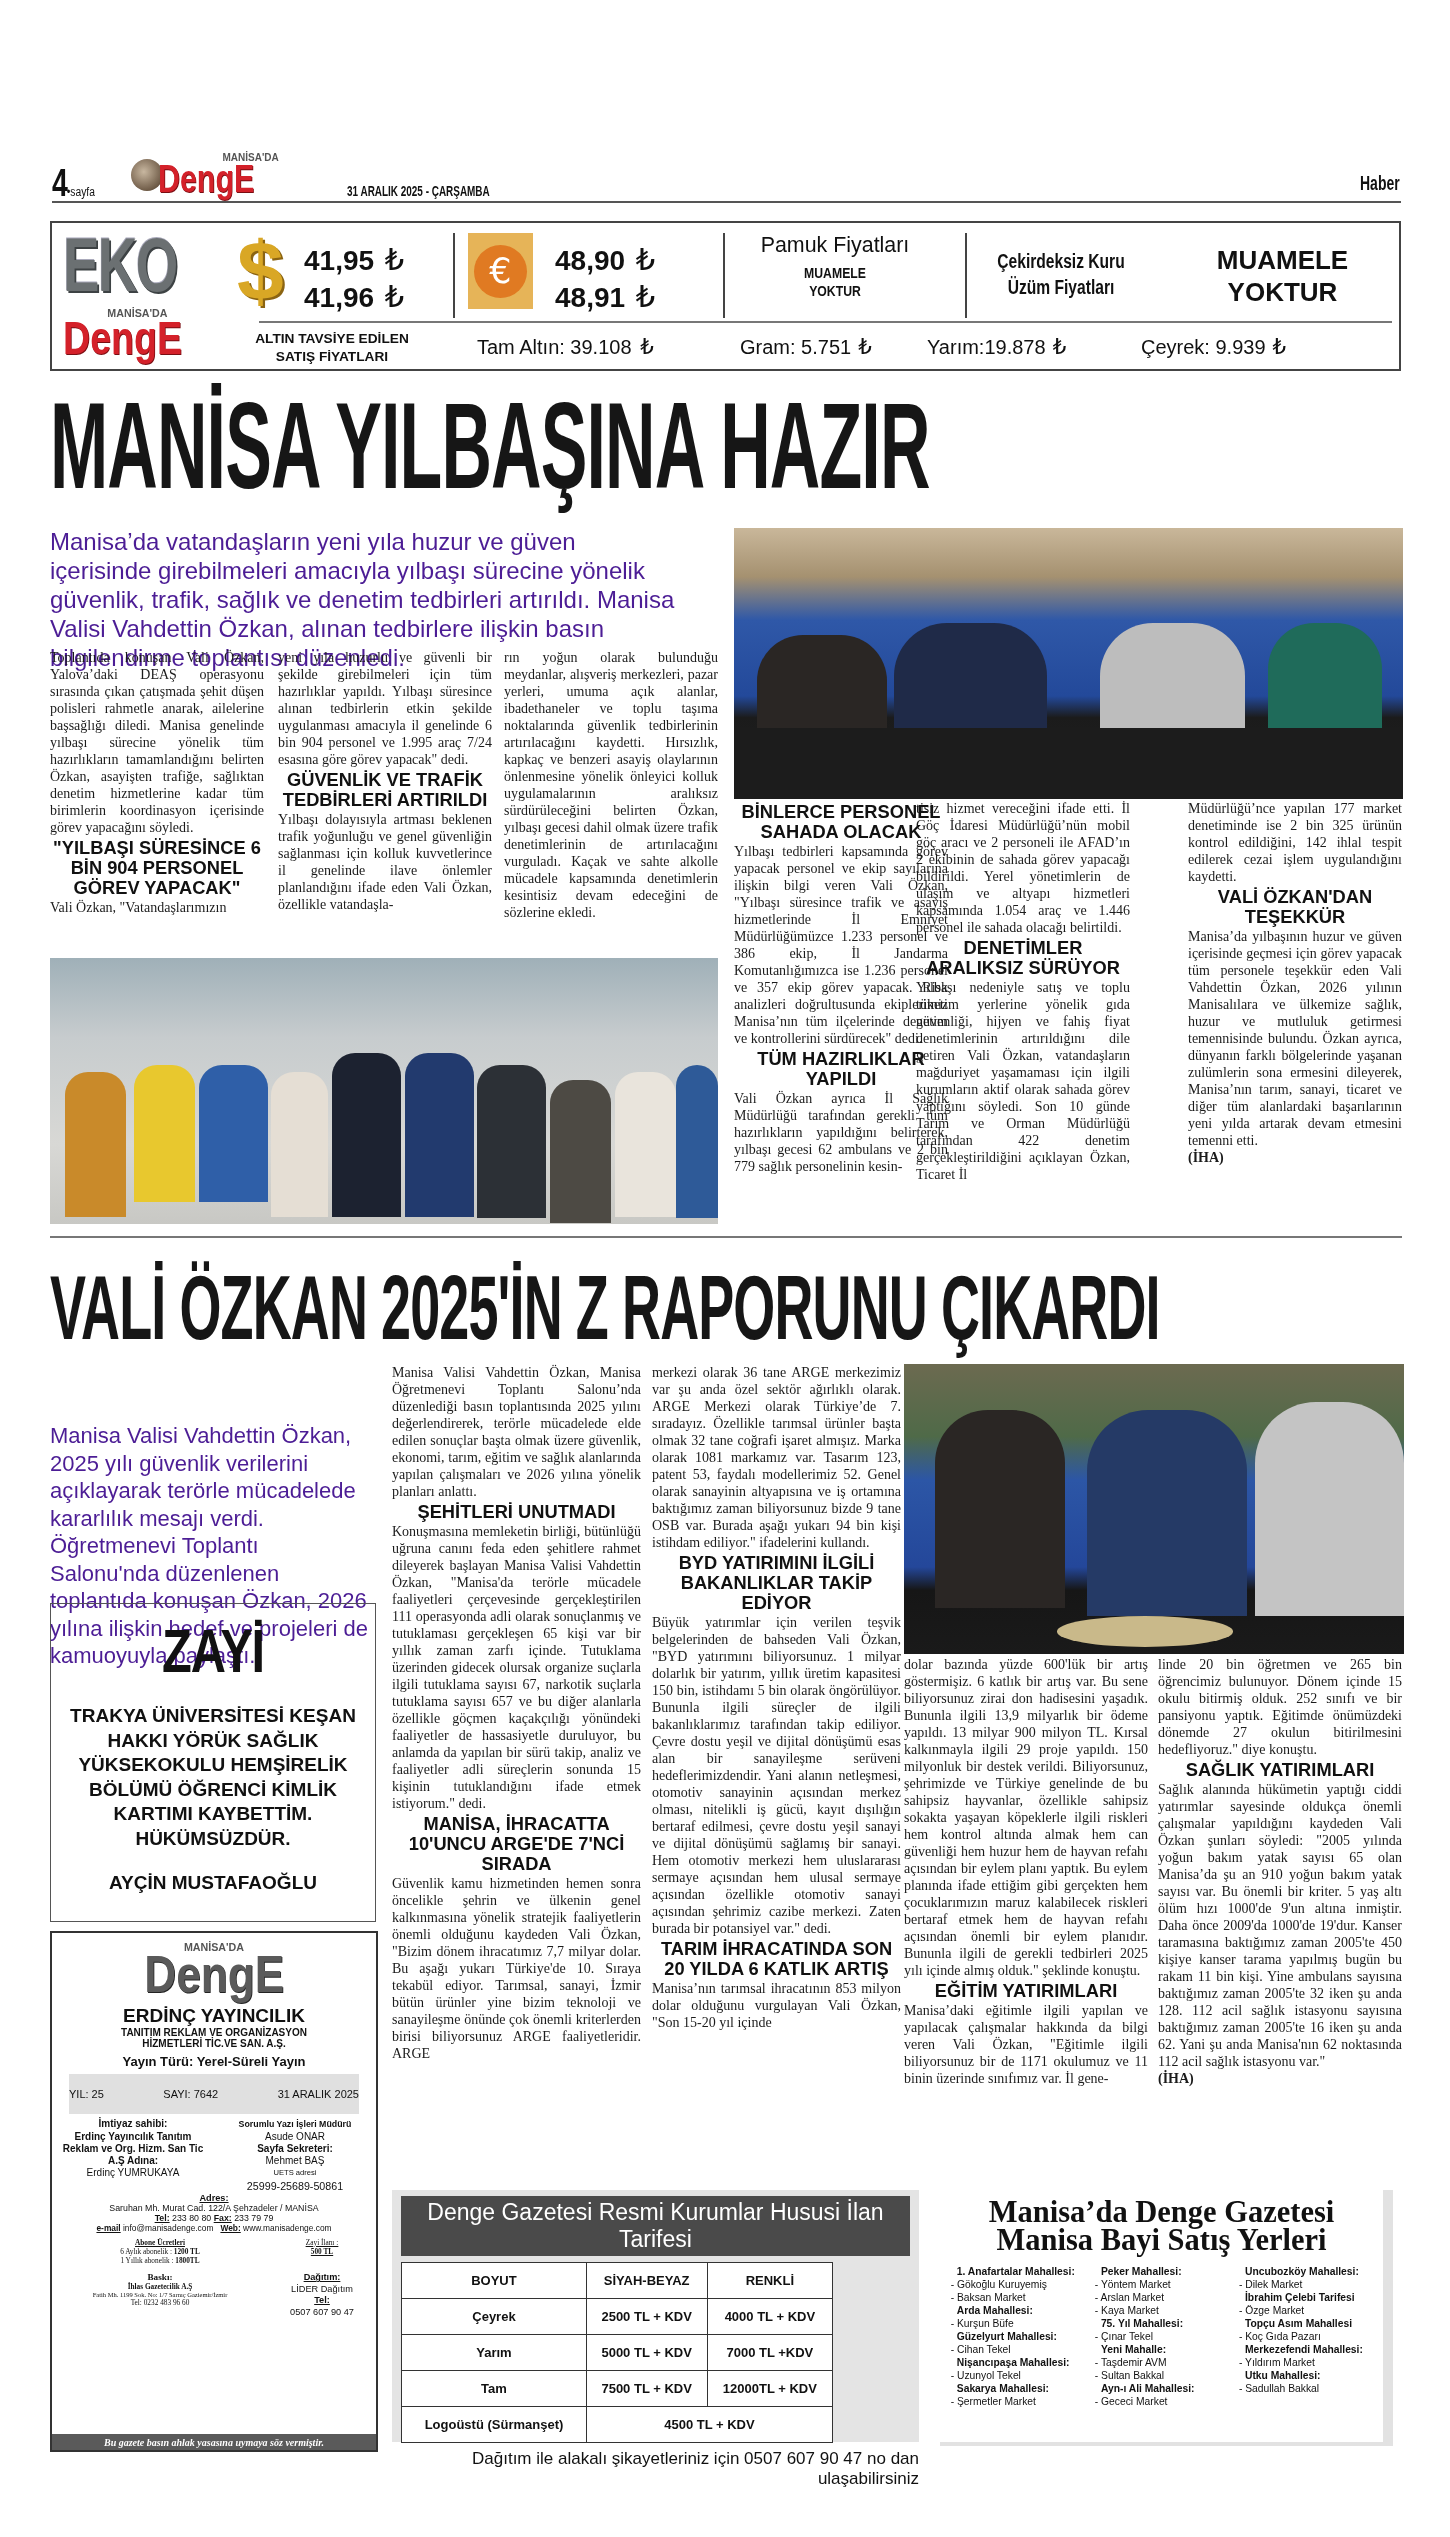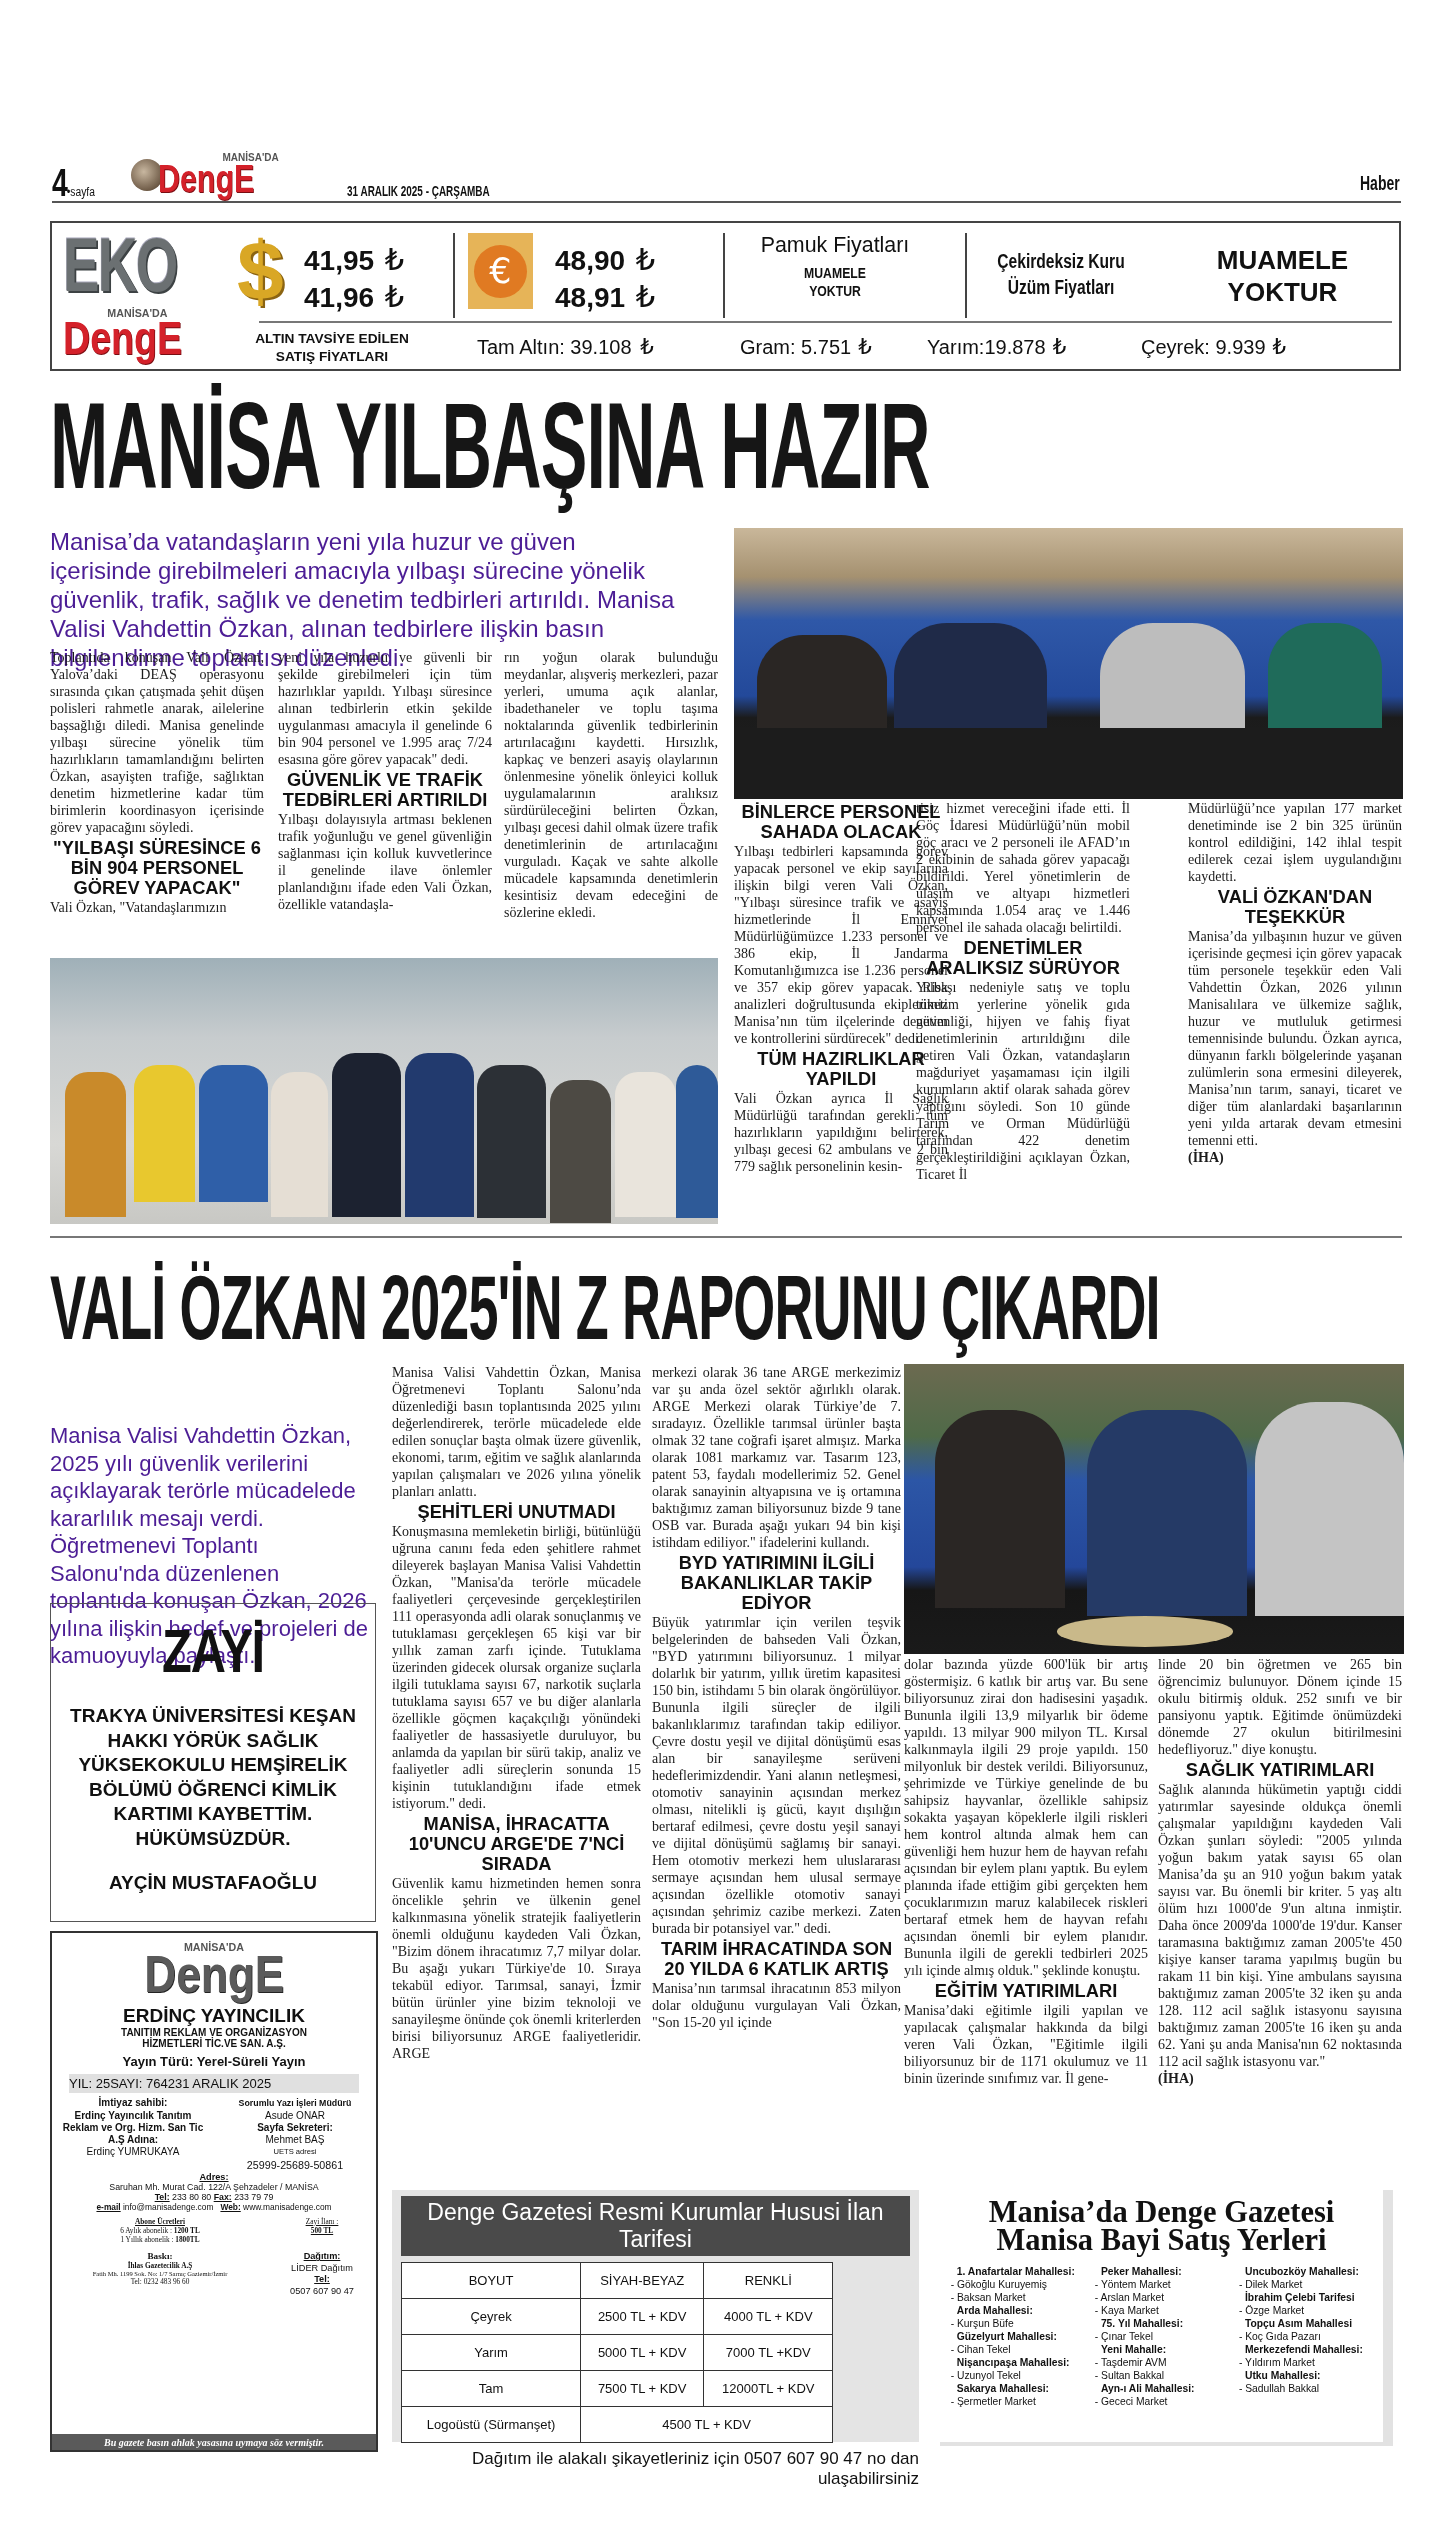--- a/index.html
+++ b/index.html
@@ -37,21 +37,21 @@
   .subhead { font-family: "Liberation Sans", sans-serif; font-weight: bold; font-size: 18.3px; line-height: 20px; text-align: center; margin: 1.5px 0 1.5px; color: #111; }
   .photo { overflow: hidden; }
 
   
   .zayi-box { left: 50px; top: 1603px; width: 326px; height: 319px; border: 1.5px solid #555; text-align: center; font-family: "Liberation Sans", sans-serif; font-weight: bold; }
   .imprint { left: 50px; top: 1931px; width: 328px; height: 521px; border: 2.3px solid #333; text-align: center; font-family: "Liberation Sans", sans-serif; }
 
   
   .tariff { left: 392px; top: 2190px; width: 527px; height: 252px; background: #e4e4e4; }
   .tariff-title { background: #4a4a4a; color: #fff; font-family: "Liberation Sans", sans-serif; font-size: 23px; text-align: center; padding: 3.1px 0; margin: 6.1px 9.2px 0; transform-origin: center; }
-  .tariff table { margin: 6.1px 9.2px 0; width: 432px; border-collapse: collapse; background: #fff; font-family: "Liberation Sans", sans-serif; font-weight: normal; font-size: 13px; }
+  .tariff table { margin: 6.1px 9.2px 0; width: 432px; border-collapse: collapse; background: #fff; font-family: "Liberation Sans", sans-serif; font-weight: bold; font-size: 13px; }
   .tariff td { border: 1.5px solid #333; text-align: center; height: 36px; }
   .tariff-note { font-family: "Liberation Sans", sans-serif; font-size: 17px; text-align: right; margin-top: 6.1px; }
 
   
   .bayi { left: 940px; top: 2190px; width: 453px; height: 256px; background: #fff; border-right: 10.7px solid #e2e2e2; border-bottom: 4.6px solid #e2e2e2; }
   .bayi-title { font-family: "Liberation Serif", serif; font-weight: bold; font-size: 30.5px; line-height: 27.5px; text-align: center; margin-top: 9.2px; }
   .bayi-cols { display: flex; font-family: "Liberation Sans", sans-serif; font-size: 10.3px; line-height: 13px; padding: 0 0 0 10.7px; margin-top: 10.7px; }
   .bayi-cols .bc { flex: 1; }
   .bayi-cols .h { font-weight: bold; padding-left: 6.1px; }
 </style>
@@ -222,21 +222,21 @@
   <div style="margin-top:9.2px;">
     <span class="logo" style="color:#555;">
       <span class="top" style="font-size:10.7px; text-align:center; color:#555;">MANİSA'DA</span>
       <span class="main" style="font-size:52px; margin-top:-4.6px; color:#5a5a5a; text-shadow:0.8px 0.8px 0 #222; transform:scaleX(0.85); transform-origin:center;">DengE</span>
     </span>
   </div>
   <div style="font-weight:bold; font-size:19px; margin-top:4.6px;">ERDİNÇ YAYINCILIK</div>
   <div style="font-weight:bold; font-size:10px; line-height:11.4px;">TANITIM REKLAM VE ORGANİZASYON</div>
   <div style="font-weight:bold; font-size:10px; line-height:11.4px;">HİZMETLERİ TİC.VE SAN. A.Ş.</div>
   <div style="font-weight:bold; font-size:13px; margin-top:4.6px;">Yayın Türü: Yerel-Süreli Yayın</div>
-  <div style="background:#e0e0e0; margin:4.6px 17px; padding:2px 0; font-size:13px; display:flex; justify-content:flex-start;">
+  <div style="background:#e0e0e0; margin:4.6px 17px; padding:14px 0; font-size:11px; display:flex; justify-content:space-between;">
     <span>YIL: 25</span>
       <span>SAYI: 7642</span>
       <span>31 ARALIK 2025</span>
   </div>
   <div style="display:flex; font-size:10px; line-height:12.2px;">
     <div style="flex:1;">
       <div style="font-weight:bold;">İmtiyaz sahibi:</div>
       <div style="font-weight:bold; padding:0 7.6px;">Erdinç Yayıncılık Tanıtım Reklam ve Org. Hizm. San Tic A.Ş Adına:</div>
       <div>Erdinç YUMRUKAYA</div>
     </div>

